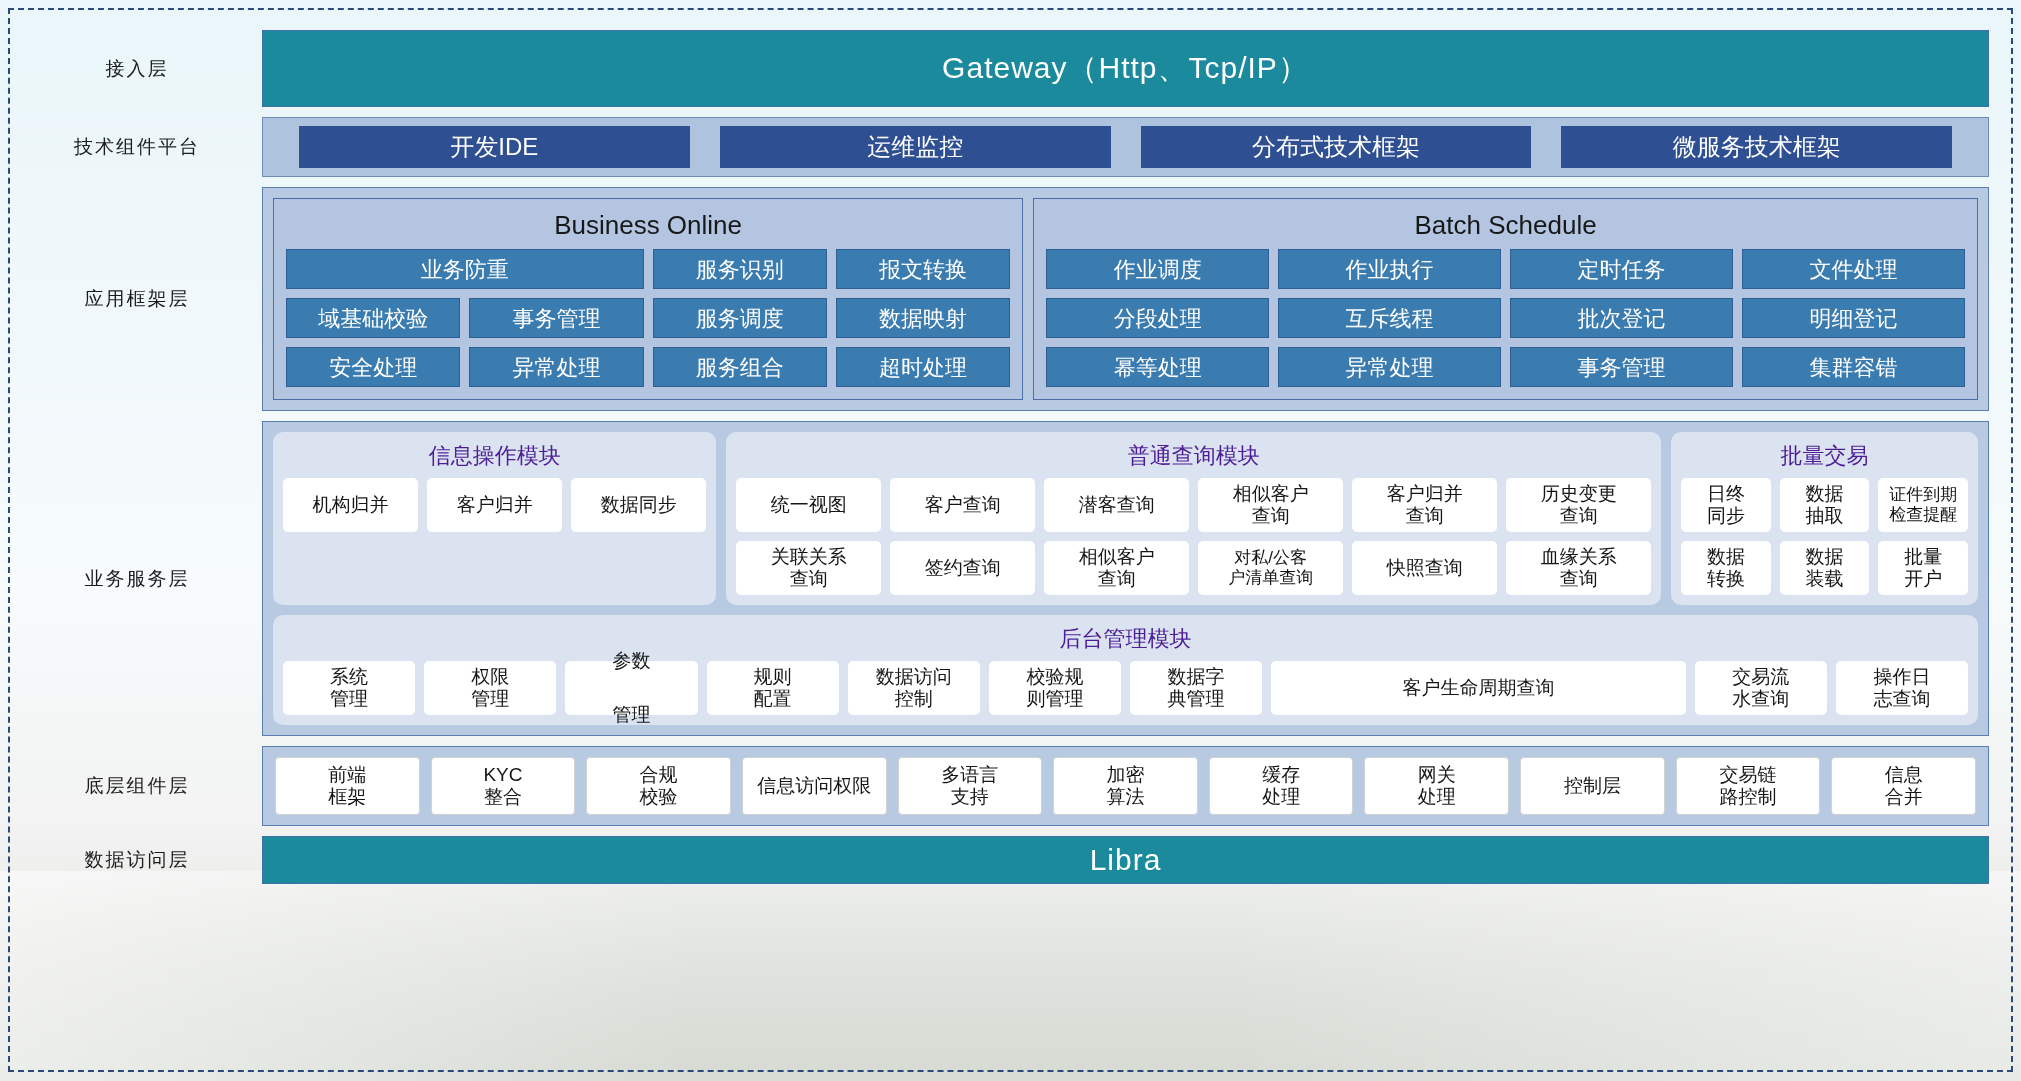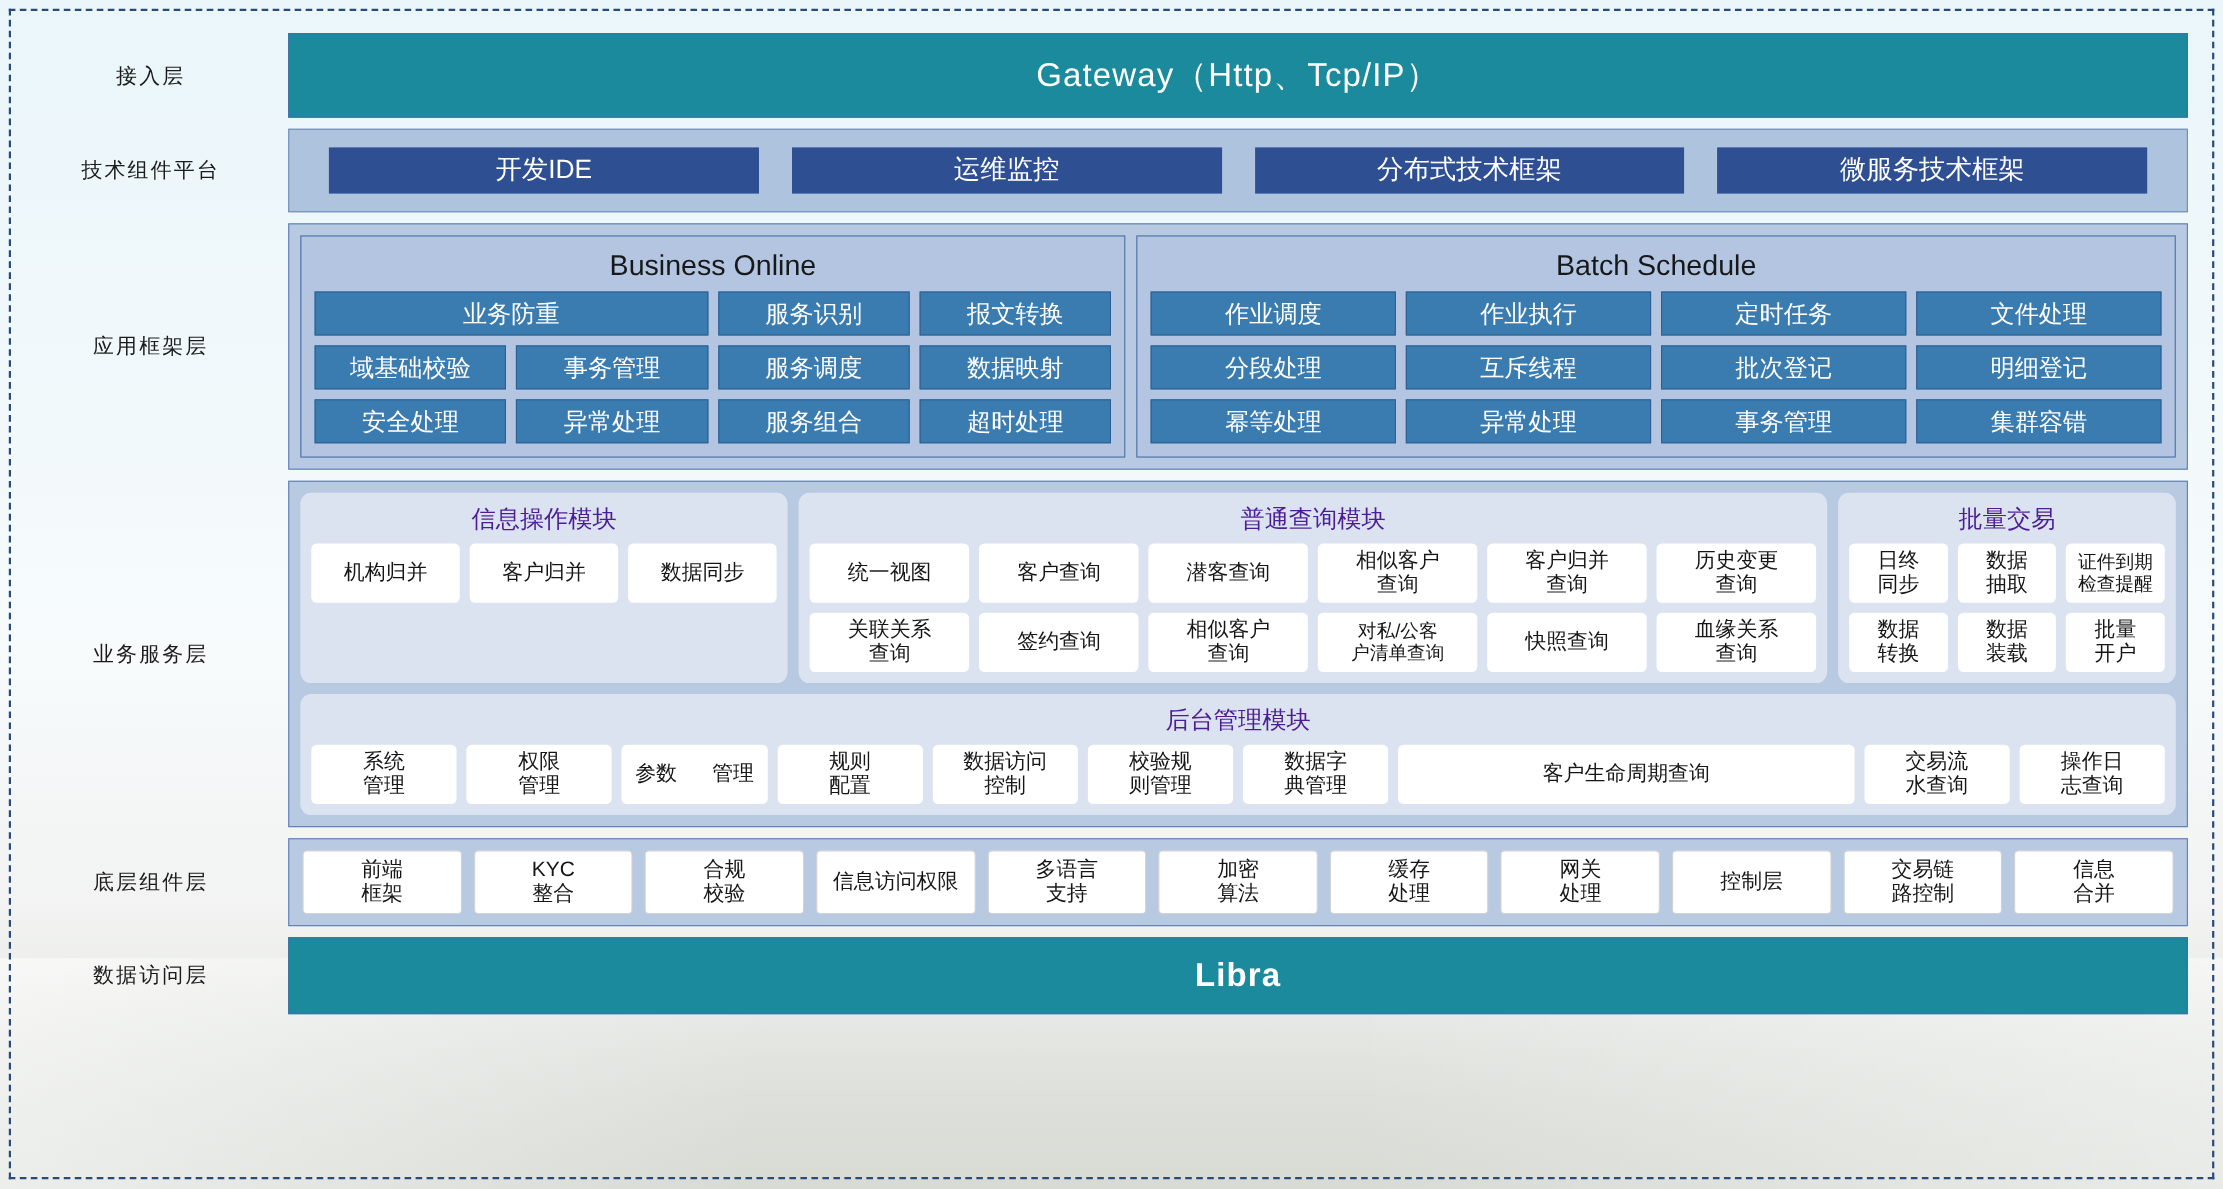--- a/index.html
+++ b/index.html
@@ -78,33 +78,33 @@
     border: 1px solid #3f6ea8;
     color: #ffffff;
     display: flex;
     align-items: center;
     justify-content: center;
     font-size: 30px;
     letter-spacing: 1px;
     box-sizing: border-box;
   }
   .gateway-band { height: 77px; }
-  .libra-band { height: 70px; font-weight: bold; }
+  .libra-band { height: 48px; }
 
   
   .tech-band {
     flex: 1 1 auto;
     background: #aec3dd;
     border: 1px solid #6e8cb8;
     box-sizing: border-box;
     display: flex;
     align-items: center;
     gap: 30px;
     padding: 12px 36px;
-    height: 76px;
+    height: 60px;
   }
   .tech-chip {
     flex: 1 1 0;
     background: #2f4f93;
     color: #ffffff;
     font-size: 24px;
     text-align: center;
     line-height: 42px;
     height: 42px;
     box-sizing: border-box;
@@ -393,21 +393,21 @@
             <div class="group-title-bs">后台管理模块</div>
             <div class="bs-grid" style="grid-template-columns: repeat(12, 1fr);">
               <div class="bs-cell" style="flex-direction: column;">
                   <span>系统</span>
                   <span>管理</span>
                 </div>
               <div class="bs-cell" style="flex-direction: column;">
                   <span>权限</span>
                   <span>管理</span>
                 </div>
-              <div class="bs-cell" style="flex-direction: row; gap: 32px;">
+              <div class="bs-cell" style="flex-direction: column; gap: 32px;">
                   <span>参数</span>
                   <span>管理</span>
                 </div>
               <div class="bs-cell" style="flex-direction: column;">
                   <span>规则</span>
                   <span>配置</span>
                 </div>
               <div class="bs-cell" style="flex-direction: column;">
                   <span>数据访问</span>
                   <span>控制</span>

